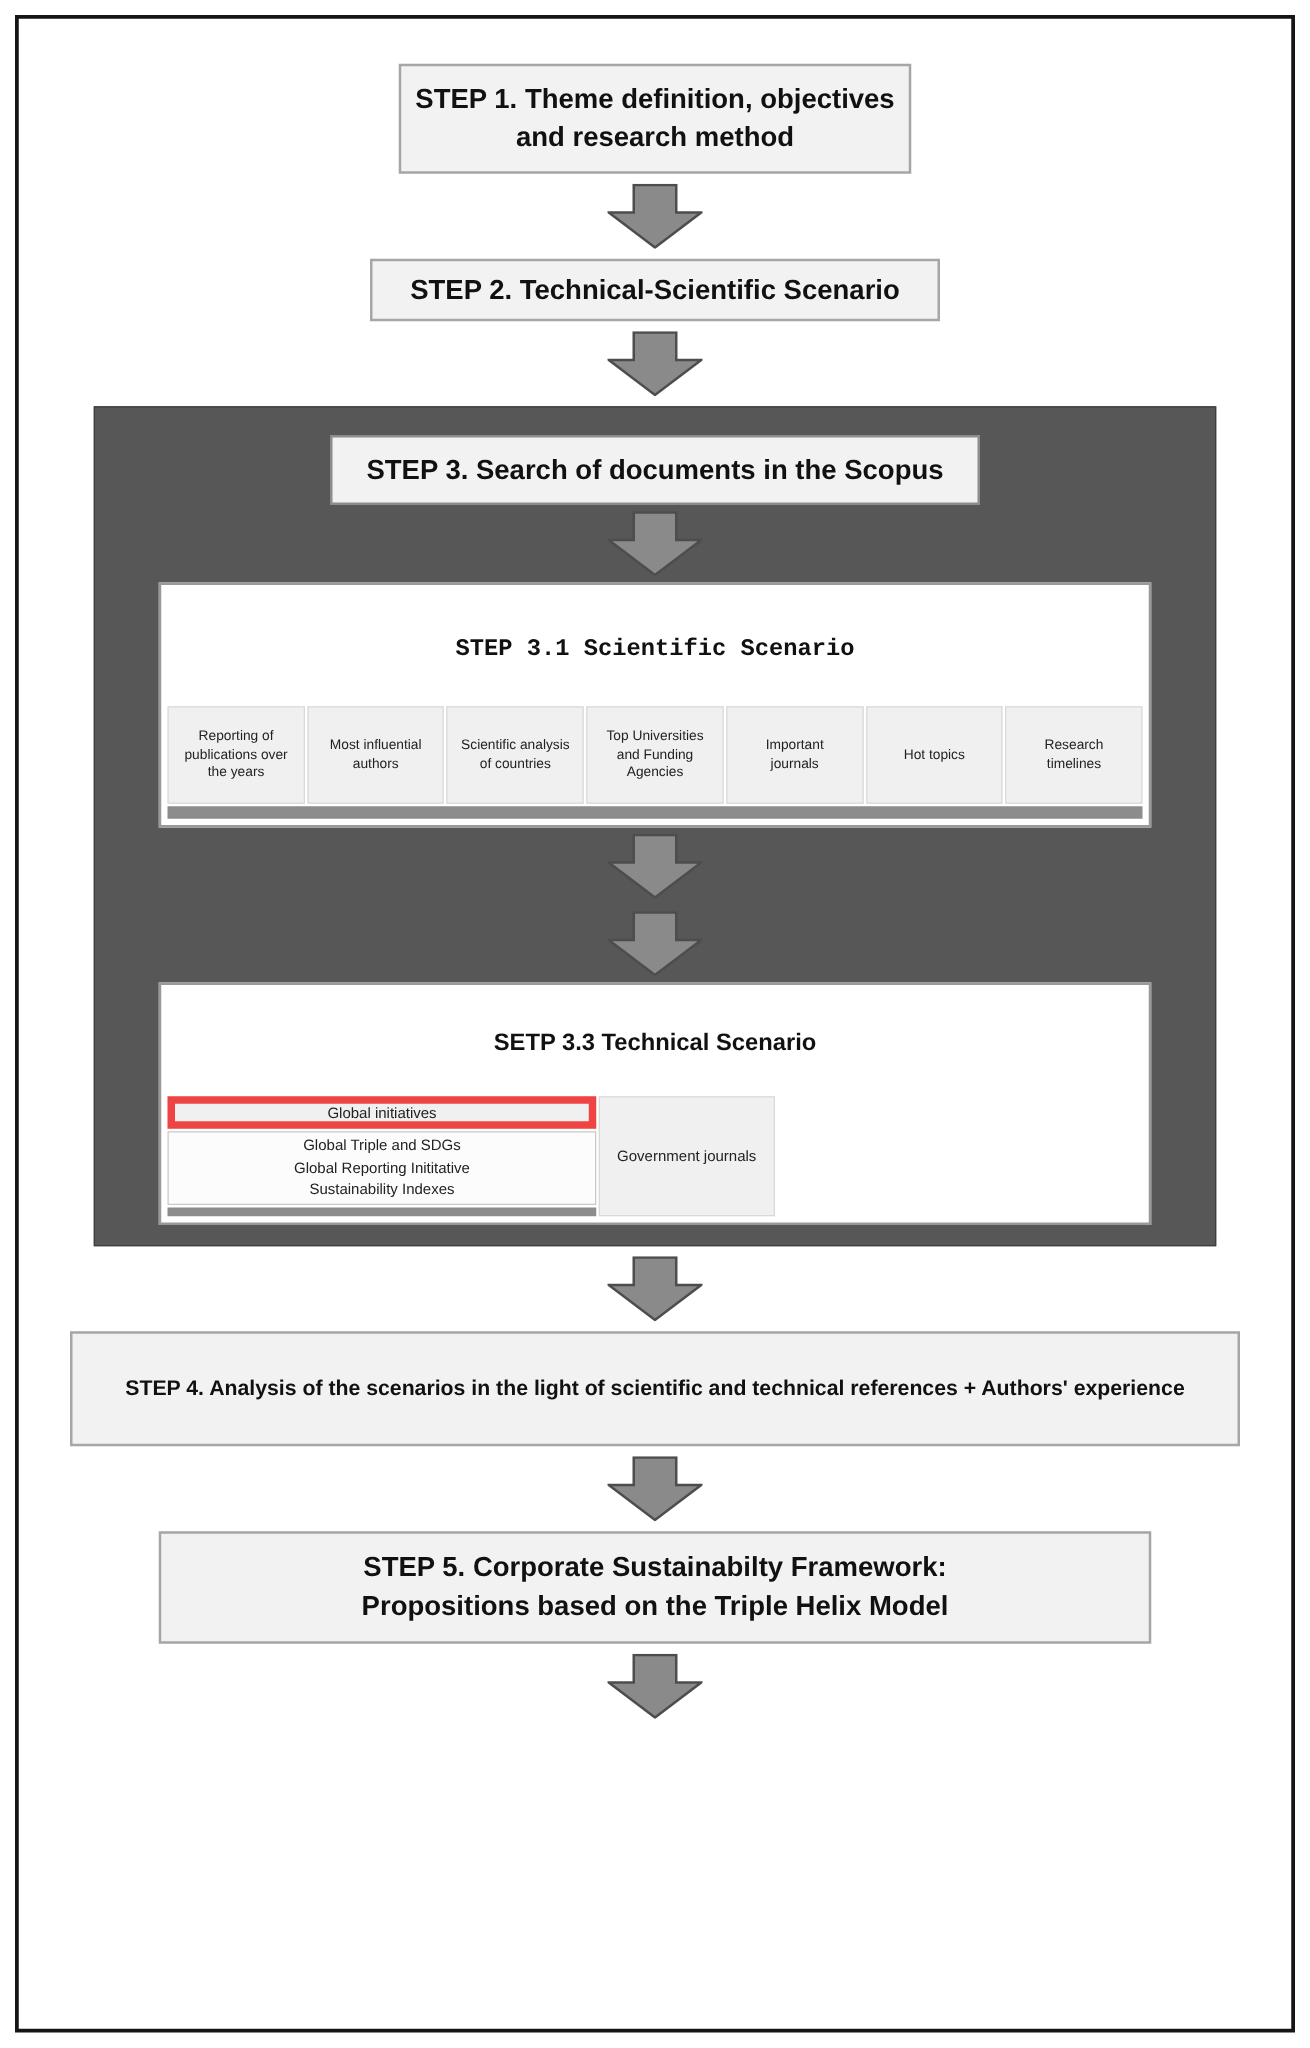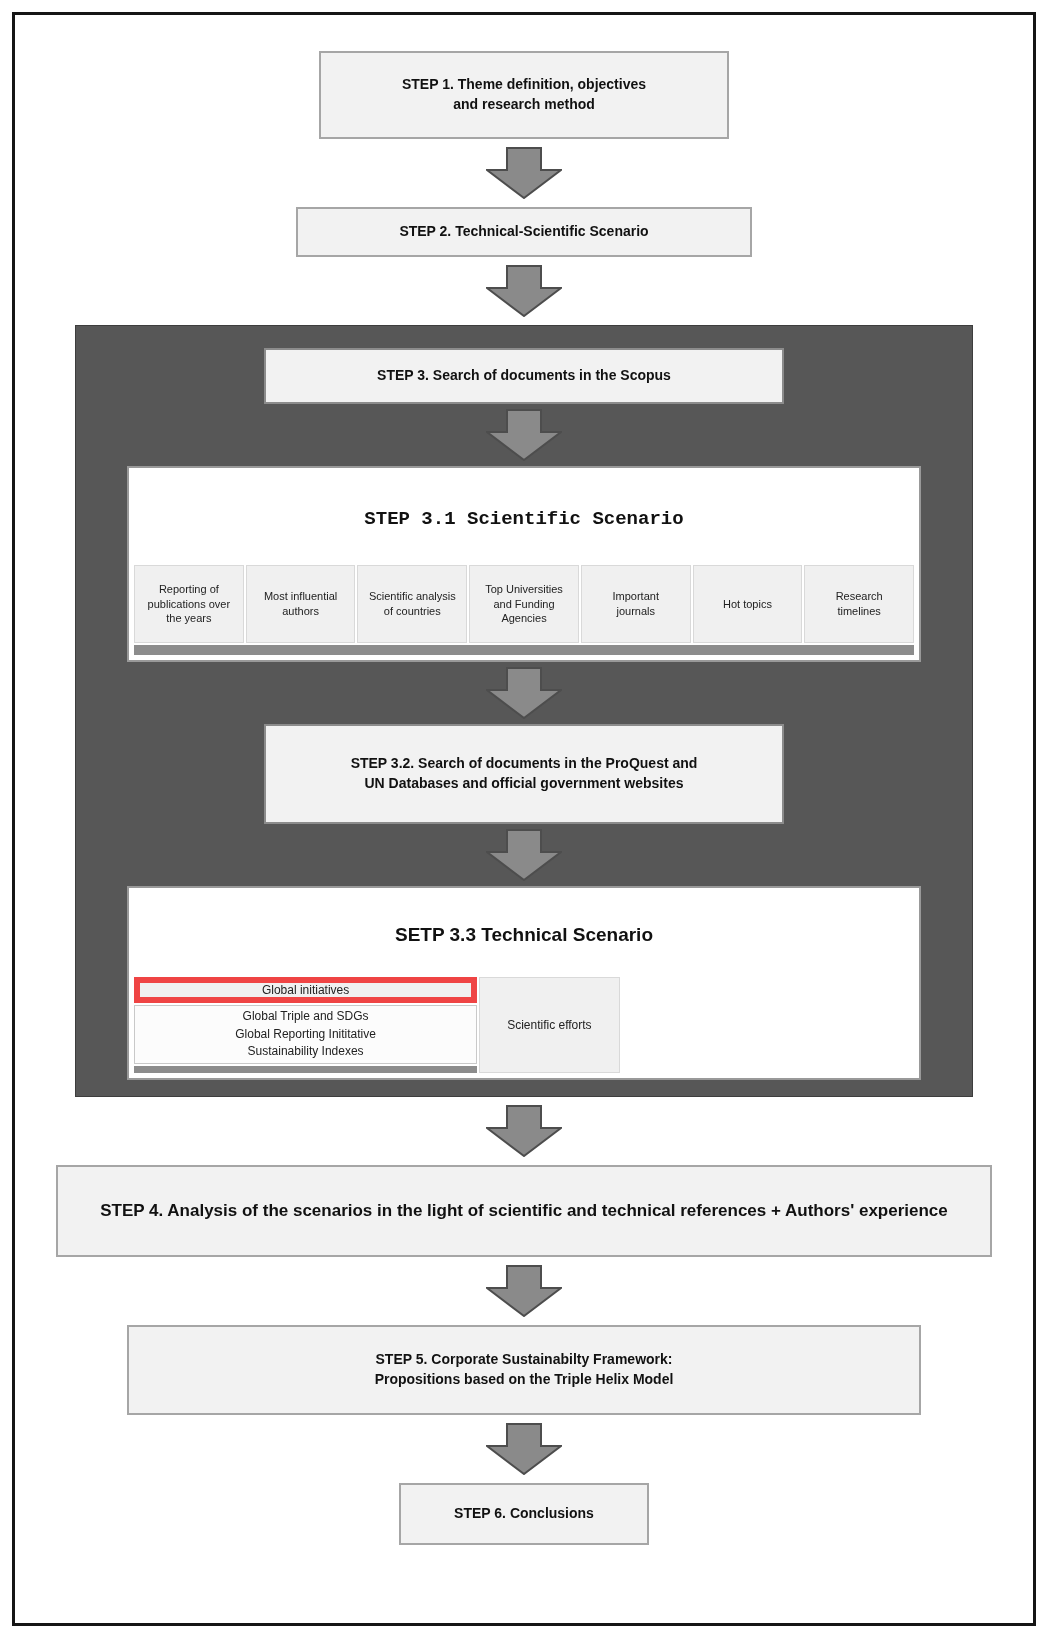--- a/index.html
+++ b/index.html
@@ -26,21 +26,21 @@
   .txt { white-space: pre-line; }
   .stepbox {
     background: var(--box-bg, #f2f2f2);
     border: 2px solid var(--box-border, #a6a6a6);
     box-sizing: border-box;
     display: flex;
     align-items: center;
     justify-content: center;
     text-align: center;
     font-weight: bold;
-    font-size: 14px;
+    font-size: 22px;
     line-height: 1.4;
     padding: 4px 8px;
   }
   .step1 { width: 410px; min-height: 88px; }
   .step2 { width: 456px; min-height: 50px; }
   .step3 { width: 520px; min-height: 56px; border-color: #8c8c8c; }
   .step32 { width: 520px; min-height: 100px; border-color: #8c8c8c; }
   .step4 { width: 936px; min-height: 92px; font-size: 17px; }
   .step5 { width: 794px; min-height: 90px; }
   .step6 { width: 250px; min-height: 62px; }
@@ -198,40 +198,36 @@
         <div class="cell txt">Research
 timelines</div>
       </div>
       <div class="strip"></div>
     </div>
 
     <svg class="arrow" viewBox="0 0 76 52" width="76" height="52">
         <polygon points="21,1 55,1 55,23 75,23 38,51 1,23 21,23"></polygon>
       </svg>
 
-    <div class="stepbox step32">
-      <span class="txt">STEP 3.2. Search of documents in the ProQuest and
-UN Databases and official government websites</span>
-    </div>
 
     <svg class="arrow" viewBox="0 0 76 52" width="76" height="52">
         <polygon points="21,1 55,1 55,23 75,23 38,51 1,23 21,23"></polygon>
       </svg>
 
     <div class="panel">
       <div class="panel-title title33 txt">SETP 3.3 Technical Scenario</div>
       <div class="table33">
         <div class="col-left">
           <div class="h33 txt">Global initiatives</div>
           <div class="b33 txt">Global Triple and SDGs
 Global Reporting Inititative
 Sustainability Indexes</div>
           <div class="strip-sm"></div>
         </div>
-        <div class="cell33 gov txt">Scientific efforts</div>
+        <div class="cell33 gov txt">Government journals</div>
       </div>
     </div>
 
   </div>
 
   <svg class="arrow" viewBox="0 0 76 52" width="76" height="52">
       <polygon points="21,1 55,1 55,23 75,23 38,51 1,23 21,23"></polygon>
     </svg>
 
   <div class="stepbox step4">
@@ -244,17 +240,14 @@
 
   <div class="stepbox step5">
     <span class="txt">STEP 5. Corporate Sustainabilty Framework:
 Propositions based on the Triple Helix Model</span>
   </div>
 
   <svg class="arrow" viewBox="0 0 76 52" width="76" height="52">
       <polygon points="21,1 55,1 55,23 75,23 38,51 1,23 21,23"></polygon>
     </svg>
 
-  <div class="stepbox step6">
-    <span class="txt">STEP 6. Conclusions</span>
-  </div>
 
 </div>
 
 </body></html>

